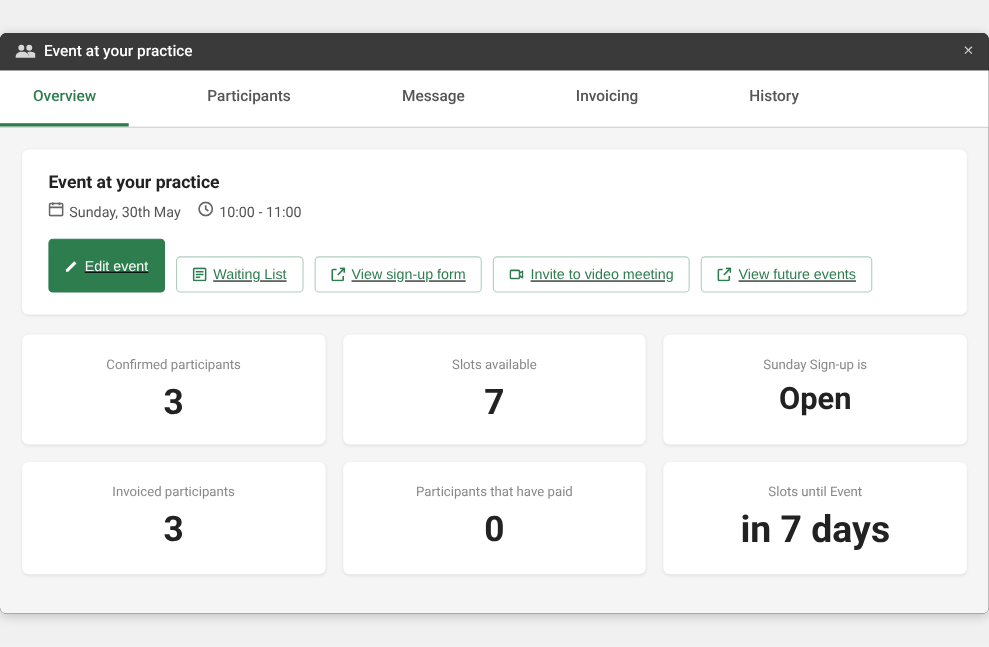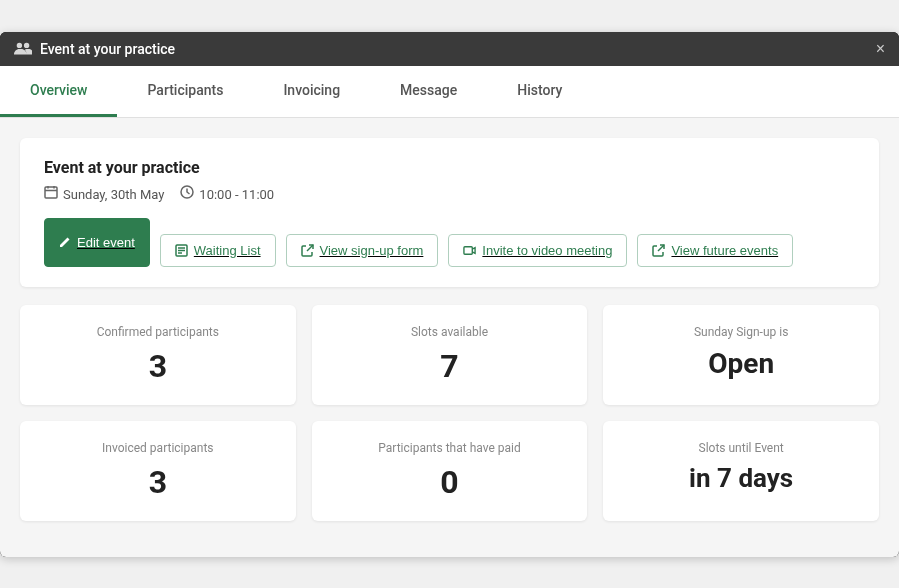--- a/index.html
+++ b/index.html
@@ -46,20 +46,21 @@
       cursor: pointer;
       background: none;
       border: none;
       color: #ccc;
       line-height: 1;
     }
     .tabs {
       display: flex;
       border-bottom: 1px solid #e0e0e0;
       background: #fff;
+      gap: 41px;
     }
     .tab {
       padding: 16px 30px;
       font-size: 14px;
       color: #555;
       cursor: pointer;
       border-bottom: 3px solid transparent;
       font-weight: 500;
     }
     .tab.active {
@@ -148,43 +149,43 @@
     }
     .stat-value {
       font-size: 32px;
       font-weight: 700;
       color: #222;
     }
     .stat-value.large-text {
       font-size: 28px;
     }
     .stat-value.medium-text {
-      font-size: 26px;
+      font-size: 34px;
     }
   </style>
 </head>
 <body>
 
 <div class="window">
 
   <div class="title-bar">
     <div class="title-bar-left">
       <svg class="title-bar-icon" viewBox="0 0 20 20" fill="white">
         <path d="M9 6a3 3 0 1 1-6 0 3 3 0 0 1 6 0zm8 0a3 3 0 1 1-6 0 3 3 0 0 1 6 0zM0 16c0-3.3 2.7-6 6-6h2c3.3 0 6 2.7 6 6H0zm14 0c0-2-.8-3.8-2-5.1.6-.6 1.3-.9 2-.9h2c3.3 0 6 2.7 6 6h-8z"></path>
       </svg>
       <span class="title-bar-title">Event at your practice</span>
     </div>
     <button class="title-bar-close">×</button>
   </div>
 
   <div class="tabs">
     <div class="tab active">Overview</div>
     <div class="tab">Participants</div>
+    <div class="tab">Message</div>
     <div class="tab">Invoicing</div>
-    <div class="tab">Message</div>
     <div class="tab">History</div>
   </div>
 
   <div class="content">
 
     <div class="event-card">
       <div class="event-title">Event at your practice</div>
       <div class="event-meta">
         <div class="event-meta-item">
           <span class="meta-icon">

